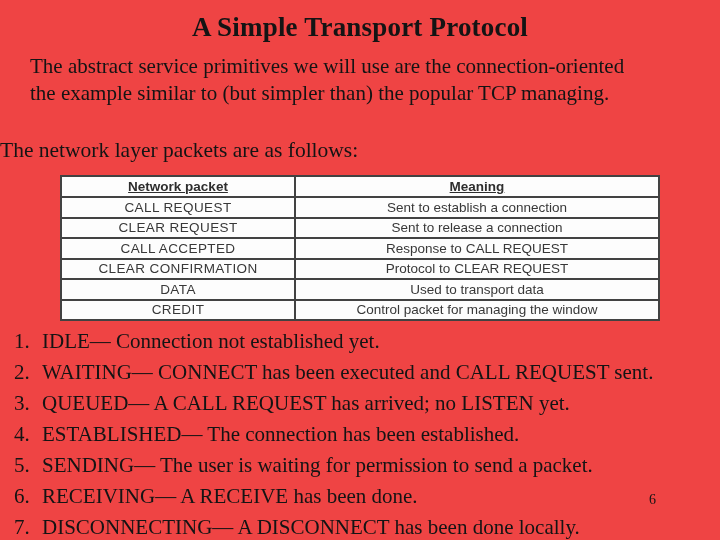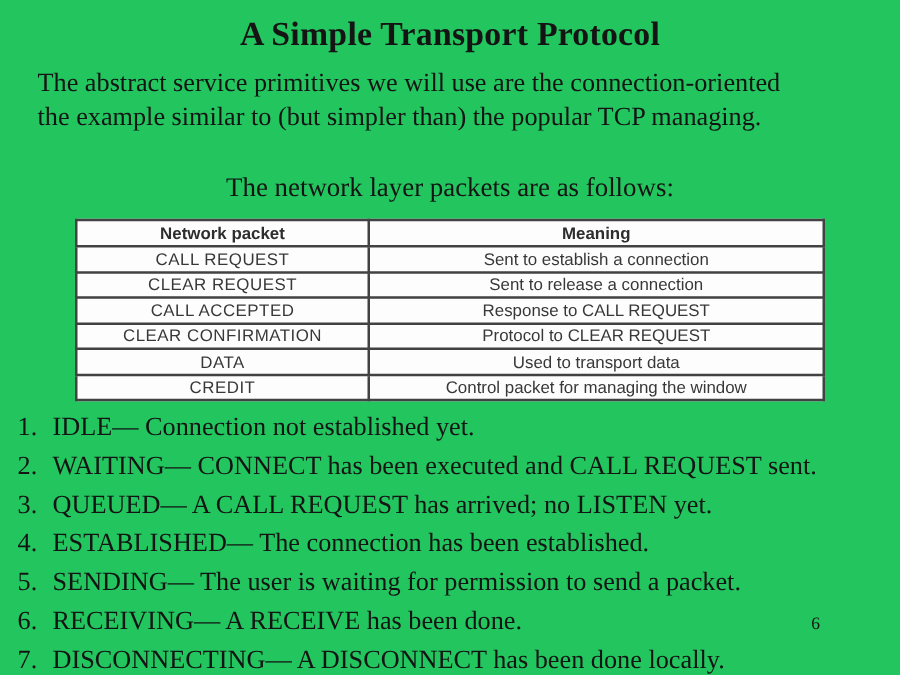--- a/index.html
+++ b/index.html
@@ -5,21 +5,21 @@
   html, body { margin: 0; padding: 0; }
   body {
     width: 720px; height: 540px;
     background: #ffffff;
     font-family: "Liberation Serif", serif;
     overflow: hidden;
   }
   .slide {
     position: relative;
     width: 720px; height: 540px;
-    background: #22c55e;
+    background: #ef4444;
   }
   .slide-title {
     position: absolute;
     top: 12px; left: 0; width: 720px;
     text-align: center;
     font-size: 27px;
     font-weight: bold;
     color: #141414;
     letter-spacing: 0.2px;
     white-space: nowrap;
@@ -30,21 +30,20 @@
     color: #141414;
   }
   .para-line {
     font-size: 21px;
     line-height: 27px;
     white-space: nowrap;
   }
   .intro-line {
     position: absolute;
     top: 138px; left: 0; width: 720px;
-    text-align: center;
     font-size: 21.5px;
     color: #141414;
     white-space: nowrap;
   }
   table.pkt-table {
     position: absolute;
     left: 60px; top: 175px;
     width: 600px;
     border-collapse: collapse;
     table-layout: fixed;
@@ -57,20 +56,21 @@
     border: 2px solid #424242;
     padding: 0;
     overflow: hidden;
     white-space: nowrap;
   }
   table.pkt-table th {
     height: 19px;
     font-weight: bold;
     text-align: center;
     color: #2e2e2e;
+    text-decoration: underline;
   }
   table.pkt-table td {
     height: 18.5px;
     text-align: center;
   }
   td.col-packet, th.col-packet { width: 232px; }
   td.col-packet { padding-left: 7px; letter-spacing: 0.4px; }
   td.col-meaning { padding-left: 13px; }
   .states {
     position: absolute;

